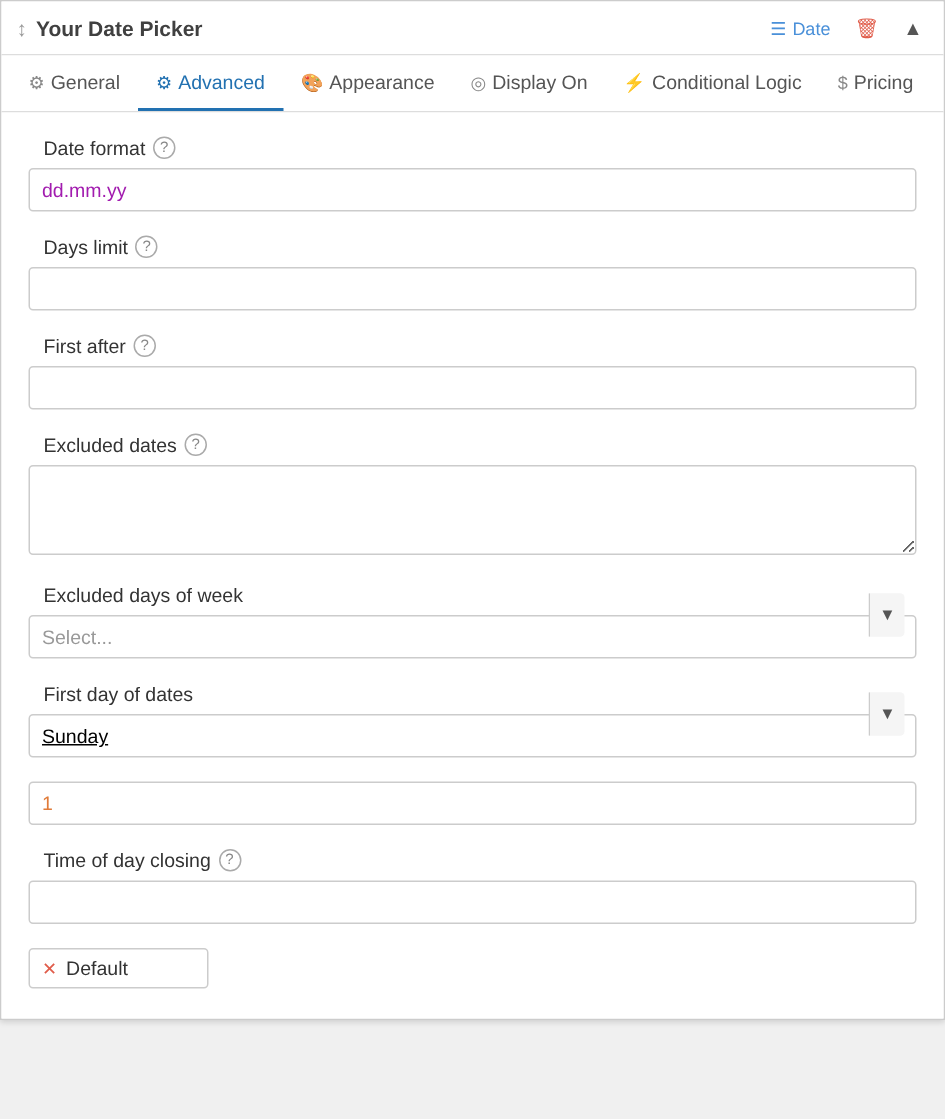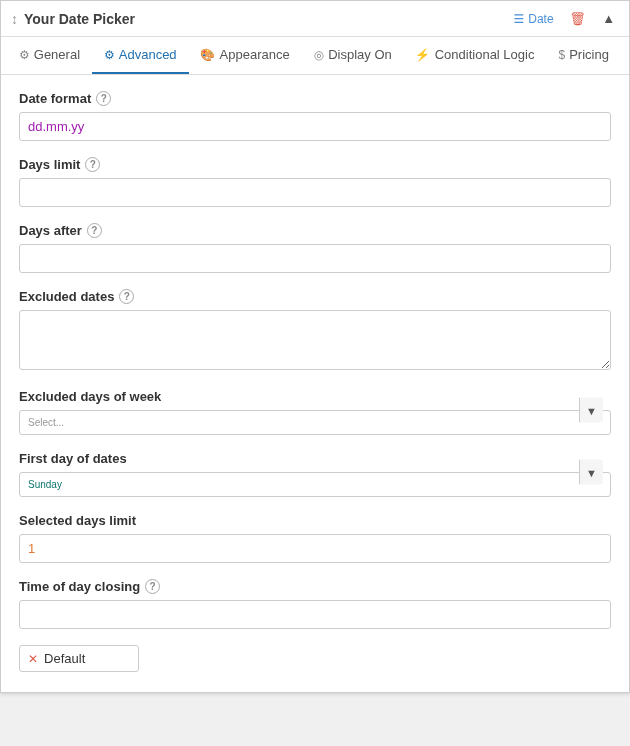--- a/index.html
+++ b/index.html
@@ -104,23 +104,24 @@
       background: #fff;
     }
     .form-group {
       margin-bottom: 16px;
     }
     .form-label {
       display: flex;
       align-items: flex-end;
       gap: 5px;
       font-size: 13px;
-      font-weight: 700;
+      font-weight: 400;
       color: #333;
       margin-bottom: 6px;
+      margin-left: 10px;
     }
     .help-icon {
       display: inline-flex;
       align-items: center;
       justify-content: center;
       width: 15px;
       height: 15px;
       border-radius: 50%;
       border: 1px solid #aaa;
       color: #888;
@@ -152,29 +153,30 @@
     }
     .form-select-wrapper {
       position: relative;
       width: 100%;
     }
     .form-select {
       width: 100%;
       border: 1px solid #ccc;
       border-radius: 3px;
       padding: 6px 29px 6px 8px;
-      font-size: 10px;
+      font-size: 13px;
       color: #999;
       background: #fff;
       appearance: none;
       cursor: pointer;
       outline: none;
     }
     .form-select.has-value {
-      color: #0f766e;
+      color: #000000;
+      text-decoration: underline;
     }
     .select-arrow {
       position: absolute;
       right: 8px;
       top: 50%;
       transform: translateY(-50%);
       pointer-events: none;
       color: #555;
       font-size: 11px;
       background: #f5f5f5;
@@ -281,21 +283,21 @@
     <div class="form-group">
       <div class="form-label">
         <span>Days limit</span>
         <span class="help-icon">?</span>
       </div>
       <input type="text" class="form-input" value="" style="">
     </div>
 
     <div class="form-group">
       <div class="form-label">
-        <span>Days after</span>
+        <span>First after</span>
         <span class="help-icon">?</span>
       </div>
       <input type="text" class="form-input" value="" style="">
     </div>
 
     <div class="form-group">
       <div class="form-label">
         <span>Excluded dates</span>
         <span class="help-icon">?</span>
       </div>
@@ -333,23 +335,20 @@
           <option value="Wednesday">Wednesday</option>
           <option value="Thursday">Thursday</option>
           <option value="Friday">Friday</option>
           <option value="Saturday">Saturday</option>
         </select>
         <div class="select-arrow">▼</div>
       </div>
     </div>
 
     <div class="form-group">
-      <div class="form-label">
-        <span>Selected days limit</span>
-      </div>
       <input type="text" class="form-input input-value-orange" style="color: rgb(224, 123, 57);" value="1">
     </div>
 
     <div class="form-group">
       <div class="form-label">
         <span>Time of day closing</span>
         <span class="help-icon">?</span>
       </div>
       <input type="text" class="form-input" value="" style="">
     </div>

